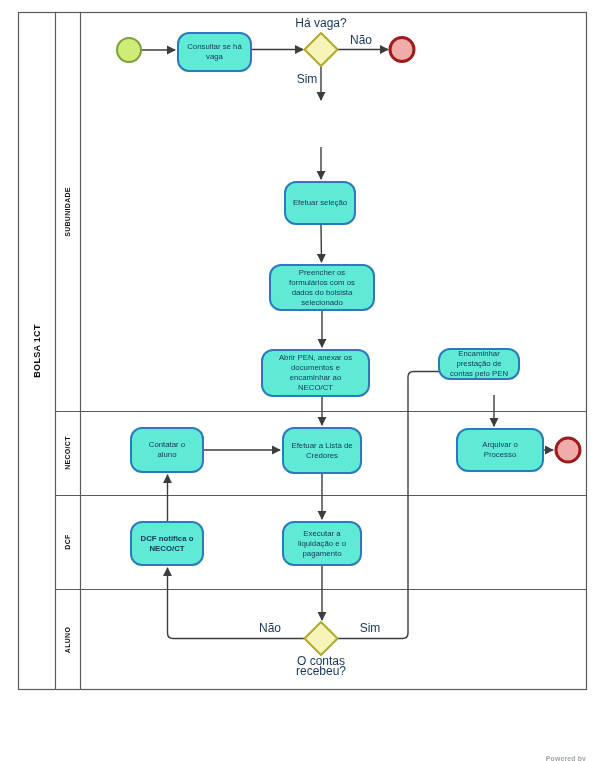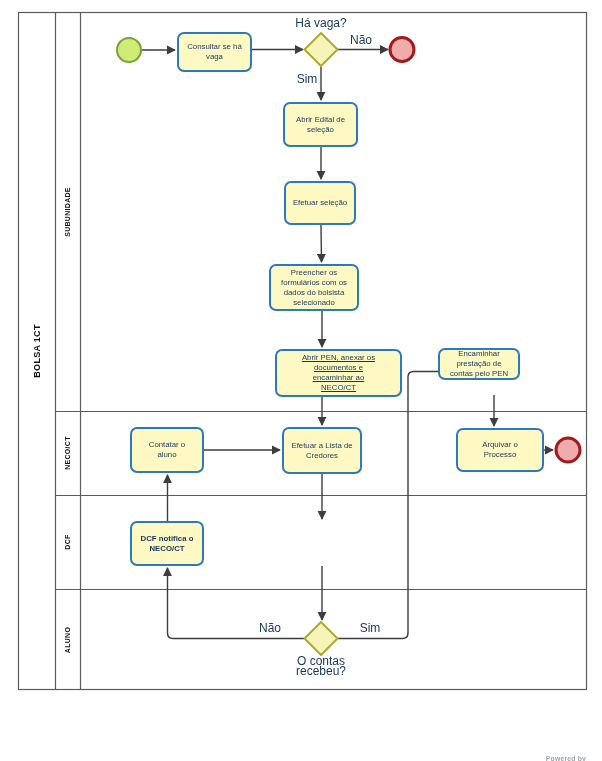--- a/index.html
+++ b/index.html
@@ -3,23 +3,23 @@
 <meta charset="utf-8">
 <style>
   html,body{margin:0;padding:0;background:#ffffff;}
   body{font-family:"Liberation Sans",sans-serif;}
   #stage{position:relative;width:602px;height:761px;background:#ffffff;overflow:hidden;}
   #flow-svg{position:absolute;left:0;top:0;width:602px;height:761px;}
 
   .task{
     position:absolute;
     box-sizing:border-box;
-    background:#fef9c3;
+    background:#5eead4;
     border:2px solid #2b7bbc;
-    border-radius:7px;
+    border-radius:12px;
     display:flex;align-items:center;justify-content:center;
     text-align:center;
     color:#16365c;
     font-size:7.8px;line-height:10px;
     white-space:pre-line;
     padding:9px 2px;
   }
 
   .diagram-label{
     position:absolute;
@@ -94,42 +94,43 @@
   </svg>
 
   <div class="rot-label pool-title" style="left:-113px;top:341px;width:300px;height:20px;">BOLSA 1CT</div>
   <div class="rot-label lane-title" style="left:-82px;top:205px;width:300px;height:14px;">SUBUNIDADE</div>
   <div class="rot-label lane-title" style="left:-82px;top:446px;width:300px;height:14px;">NECO/CT</div>
   <div class="rot-label lane-title" style="left:-82px;top:535px;width:300px;height:14px;">DCF</div>
   <div class="rot-label lane-title" style="left:-82px;top:633px;width:300px;height:14px;">ALUNO</div>
 
   <div class="task" style="left:177px;top:32px;width:75px;height:40px;">Consultar se há
 vaga</div>
-  <div class="task" style="left:283px;top:102px;width:75px;height:45px;">Abrir Edital de
-seleção</div>
   <div class="task" style="left:284px;top:181px;width:72px;height:44px;">Efetuar seleção</div>
-  <div class="task" style="left:269px;top:264px;width:90px;height:47px;">Preencher os
+  <div class="task" style="left:269px;top:264px;width:106px;height:47px;">Preencher os
 formulários com os
 dados do bolsista
 selecionado</div>
-  <div class="task" style="left:275px;top:349px;width:127px;height:48px;text-decoration:underline;">Abrir PEN, anexar os
+  <div class="task" style="left:261px;top:349px;width:109px;height:48px;">Abrir PEN, anexar os
 documentos e
 encaminhar ao
 NECO/CT</div>
   <div class="task" style="left:282px;top:427px;width:80px;height:47px;">Efetuar a Lista de
 Credores</div>
   <div class="task" style="left:130px;top:427px;width:74px;height:46px;">Contatar o
 aluno</div>
   <div class="task" style="left:438px;top:348px;width:82px;height:32px;">Encaminhar
 prestação de
 contas pelo PEN</div>
   <div class="task" style="left:456px;top:428px;width:88px;height:44px;">Arquivar o
 Processo</div>
   <div class="task" style="left:130px;top:521px;width:74px;height:45px;font-weight:bold;">DCF notifica o
 NECO/CT</div>
+  <div class="task" style="left:282px;top:521px;width:80px;height:45px;">Executar a
+liquidação e o
+pagamento</div>
 
   <div class="diagram-label" style="left:281px;top:19px;width:80px;">Há vaga?</div>
   <div class="diagram-label" style="left:341px;top:36px;width:40px;">Não</div>
   <div class="diagram-label" style="left:287px;top:75px;width:40px;">Sim</div>
   <div class="diagram-label" style="left:250px;top:624px;width:40px;">Não</div>
   <div class="diagram-label" style="left:350px;top:624px;width:40px;">Sim</div>
   <div class="diagram-label" style="left:281px;top:657px;width:80px;">O contas
 recebeu?</div>
 
   <div class="branding">

